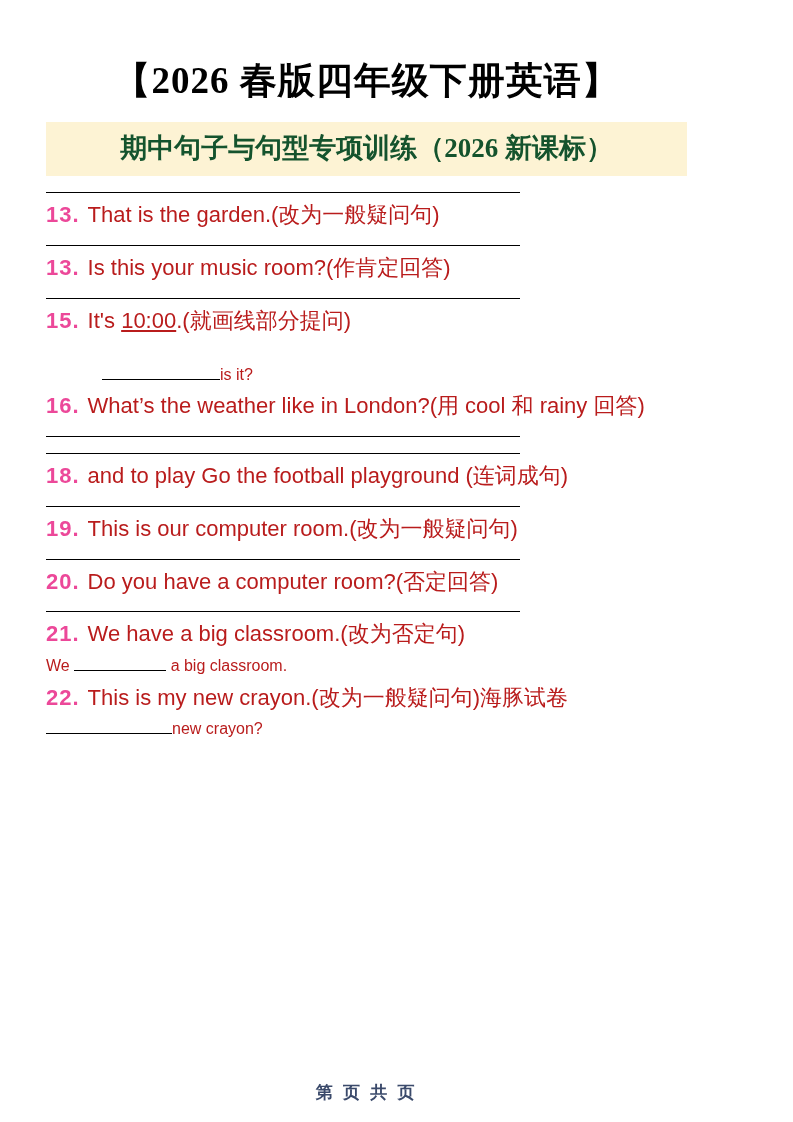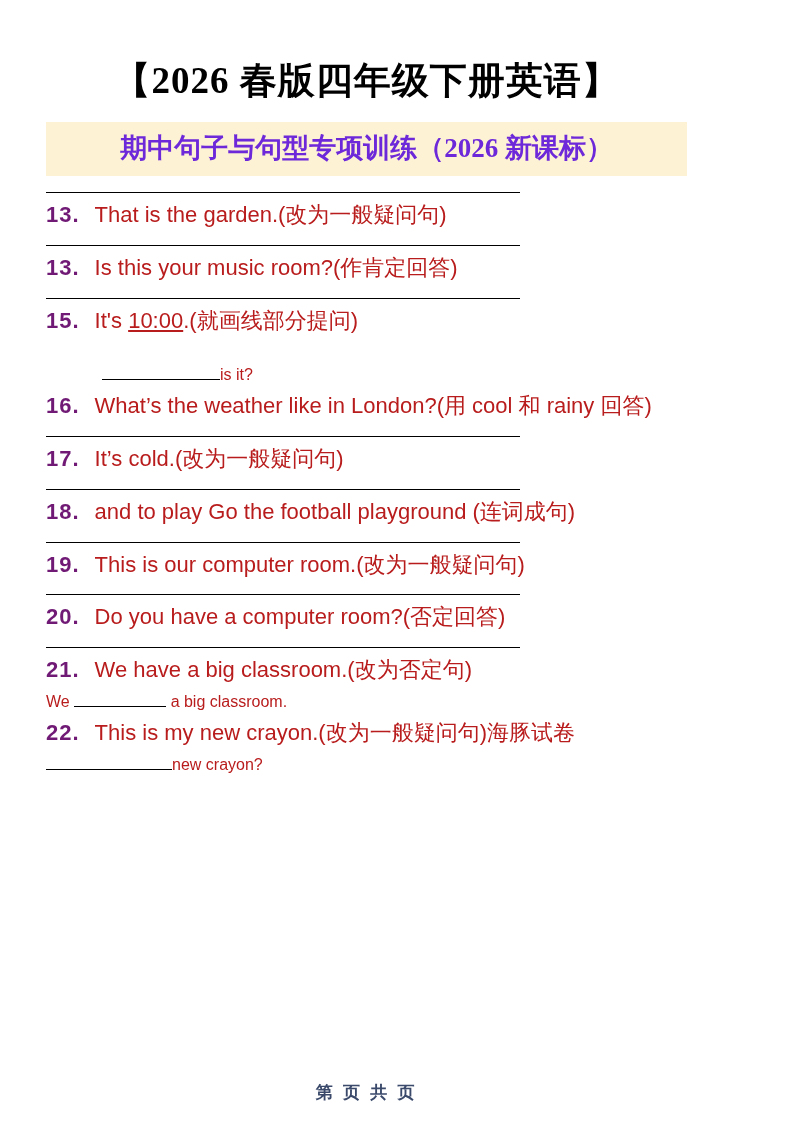--- a/index.html
+++ b/index.html
@@ -35,43 +35,43 @@
   .subtitle-band {
     margin-top: 16px;
     background: #fdf3d4;
     padding: 8px 6px 10px 6px;
     text-align: center;
   }
   .subtitle-band .subtitle {
     font-family: "Liberation Serif", serif;
     font-weight: bold;
     font-size: 27px;
-    color: #6d28d9;
+    color: #14532d;
     white-space: nowrap;
   }
   .content {
     margin-top: 16px;
   }
   .rule {
     border: 0;
     border-top: 1px solid #000;
     width: 474px;
     margin: 0 0 6px 0;
   }
   .qline {
     font-size: 22px;
     line-height: 1.45;
     margin: 0 0 4px 0;
     white-space: nowrap;
   }
   .qnum {
-    color: #701a75;
+    color: #ec4899;
     font-weight: bold;
     letter-spacing: 1px;
-    margin-right: 15px;
+    margin-right: 8px;
   }
   .qtext {
     color: #b91c1c;
   }
   .uline {
     text-decoration: underline;
   }
   .blankline {
     font-size: 16px;
     line-height: 1.45;
@@ -137,23 +137,20 @@
     <p class="blankline indent-1">
       <span class="blank w1"></span><span class="qtext">is it?</span>
     </p>
 
     <p class="qline">
       <span class="qnum">16.</span><span class="qtext">What’s the weather like in London?(用 cool 和 rainy 回答)</span>
     </p>
 
     <div class="gap-sm"></div>
     <hr class="rule">
-    <p class="qline">
-      <span class="qnum">17.</span><span class="qtext">It’s cold.(改为一般疑问句)</span>
-    </p>
 
     <div class="gap-sm"></div>
     <hr class="rule">
     <p class="qline">
       <span class="qnum">18.</span><span class="qtext">and to play Go the football playground (连词成句)</span>
     </p>
 
     <div class="gap-sm"></div>
     <hr class="rule">
     <p class="qline">

